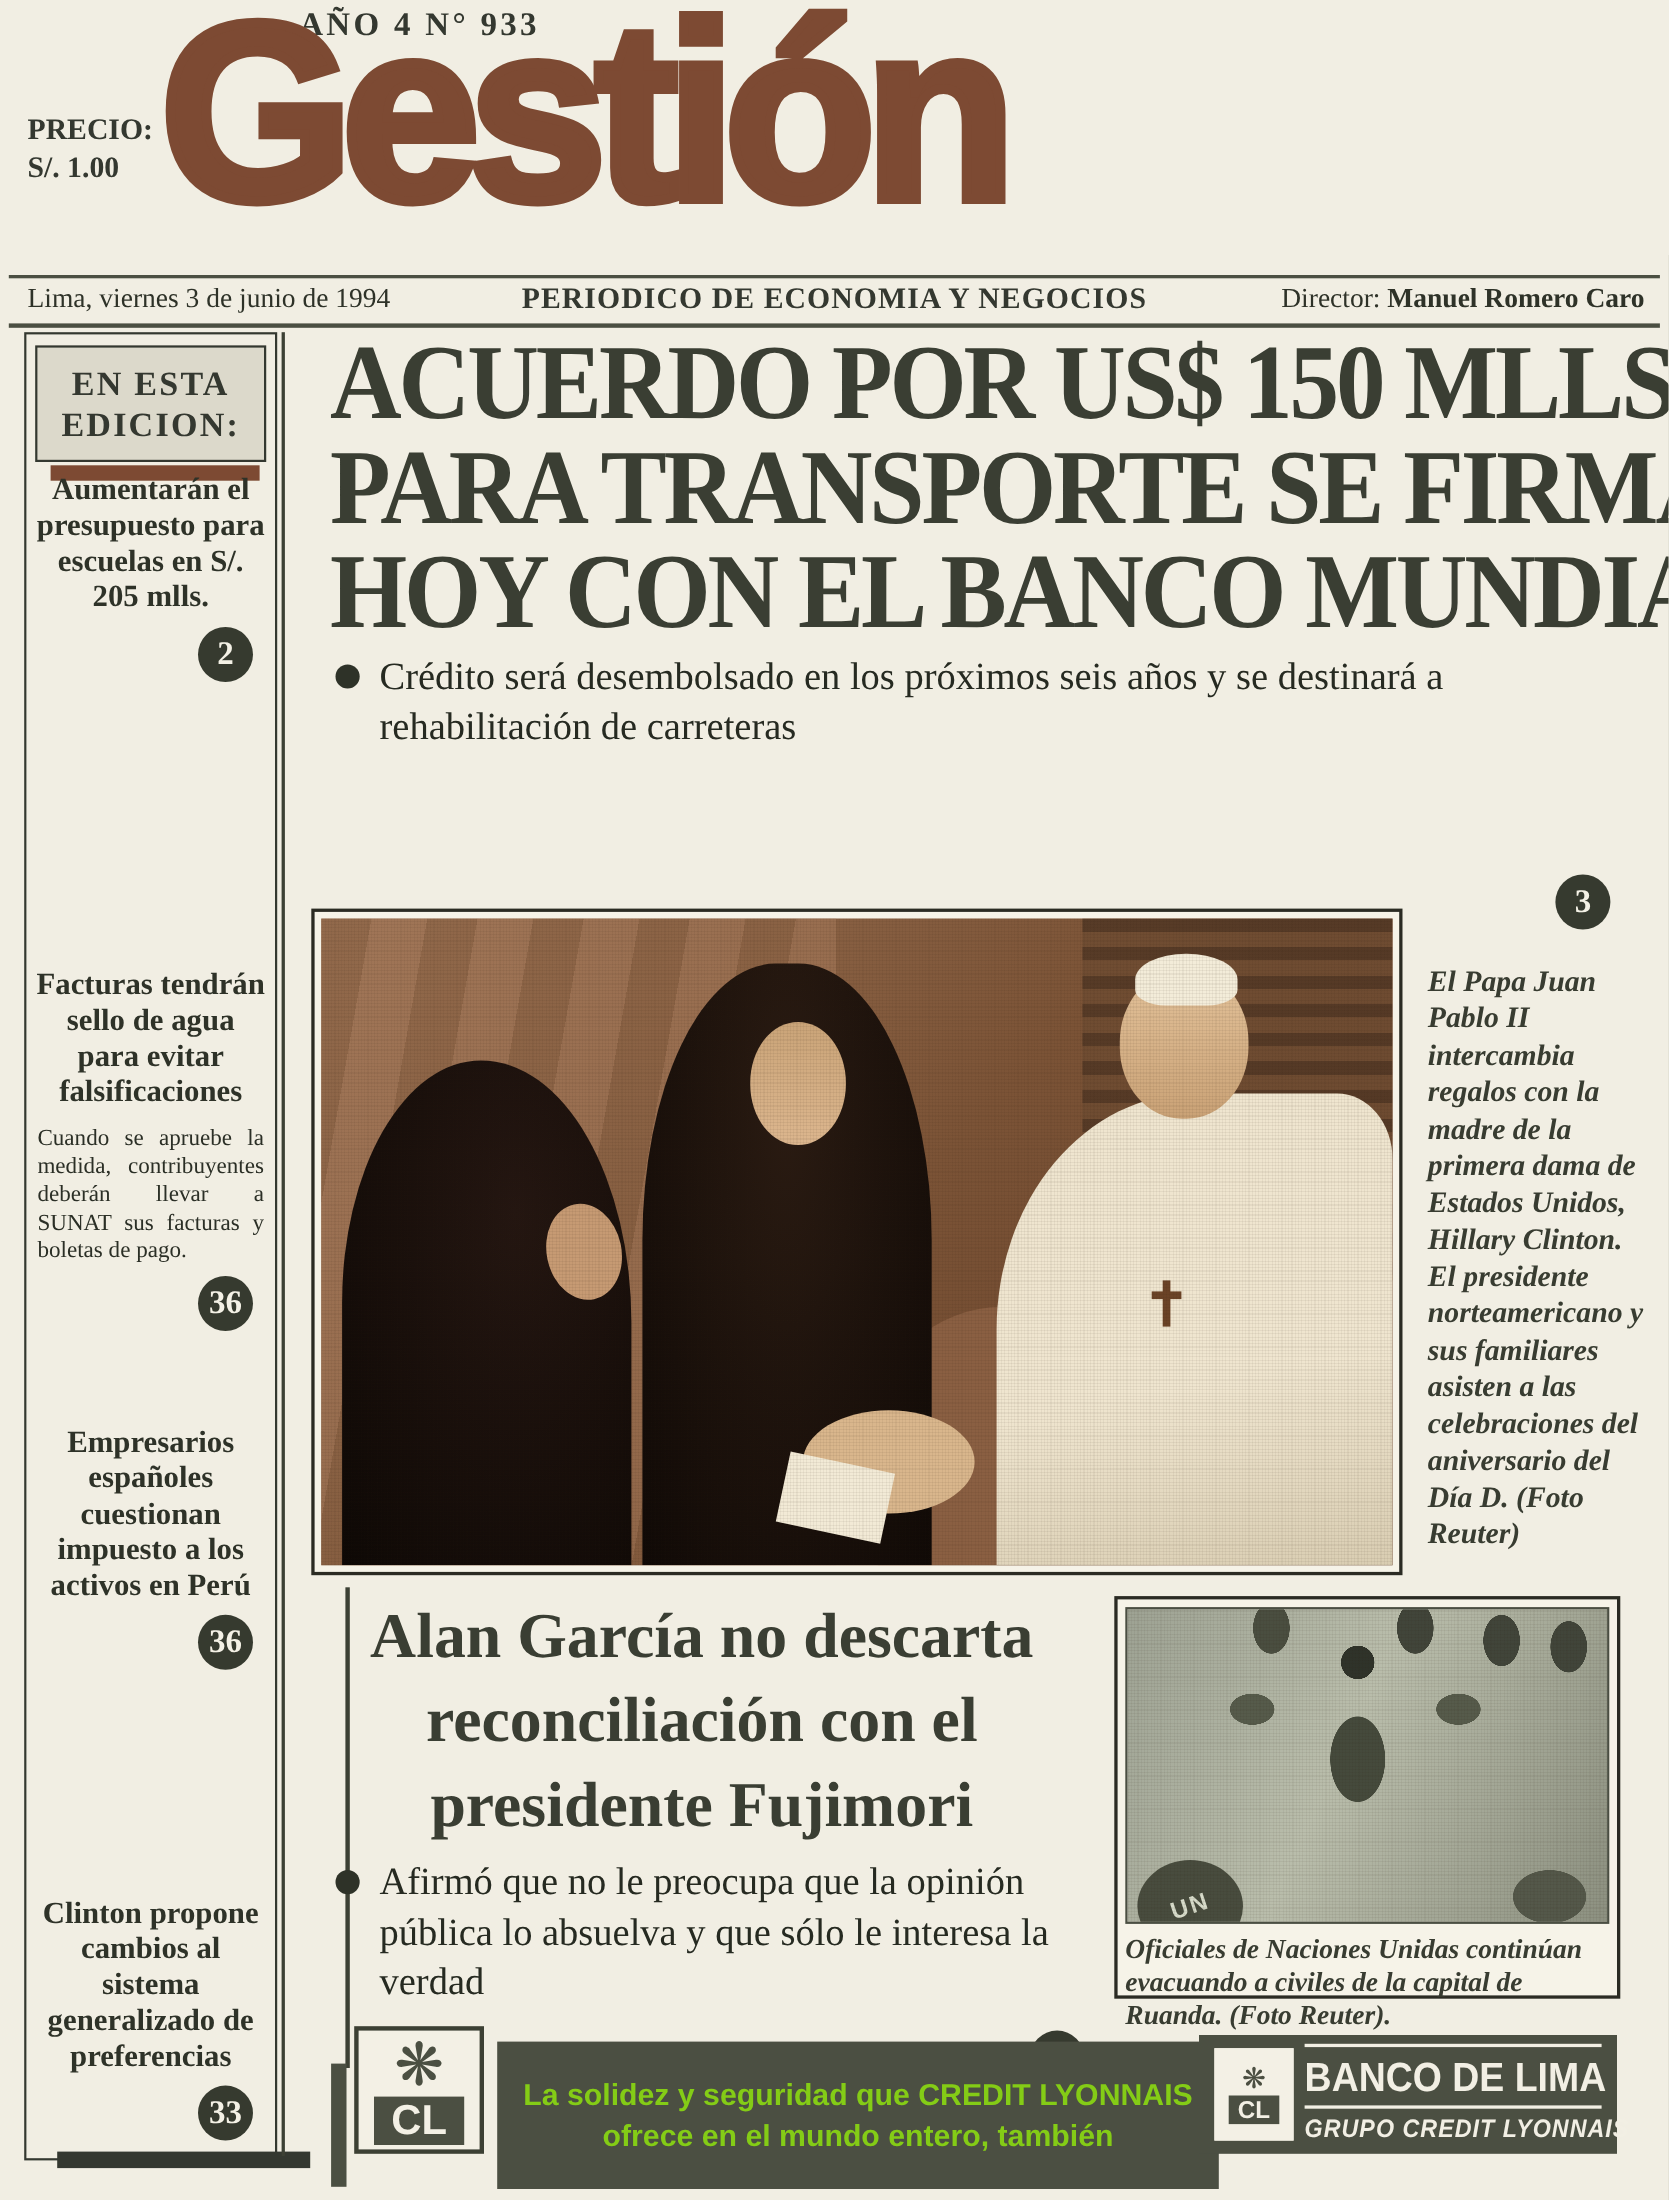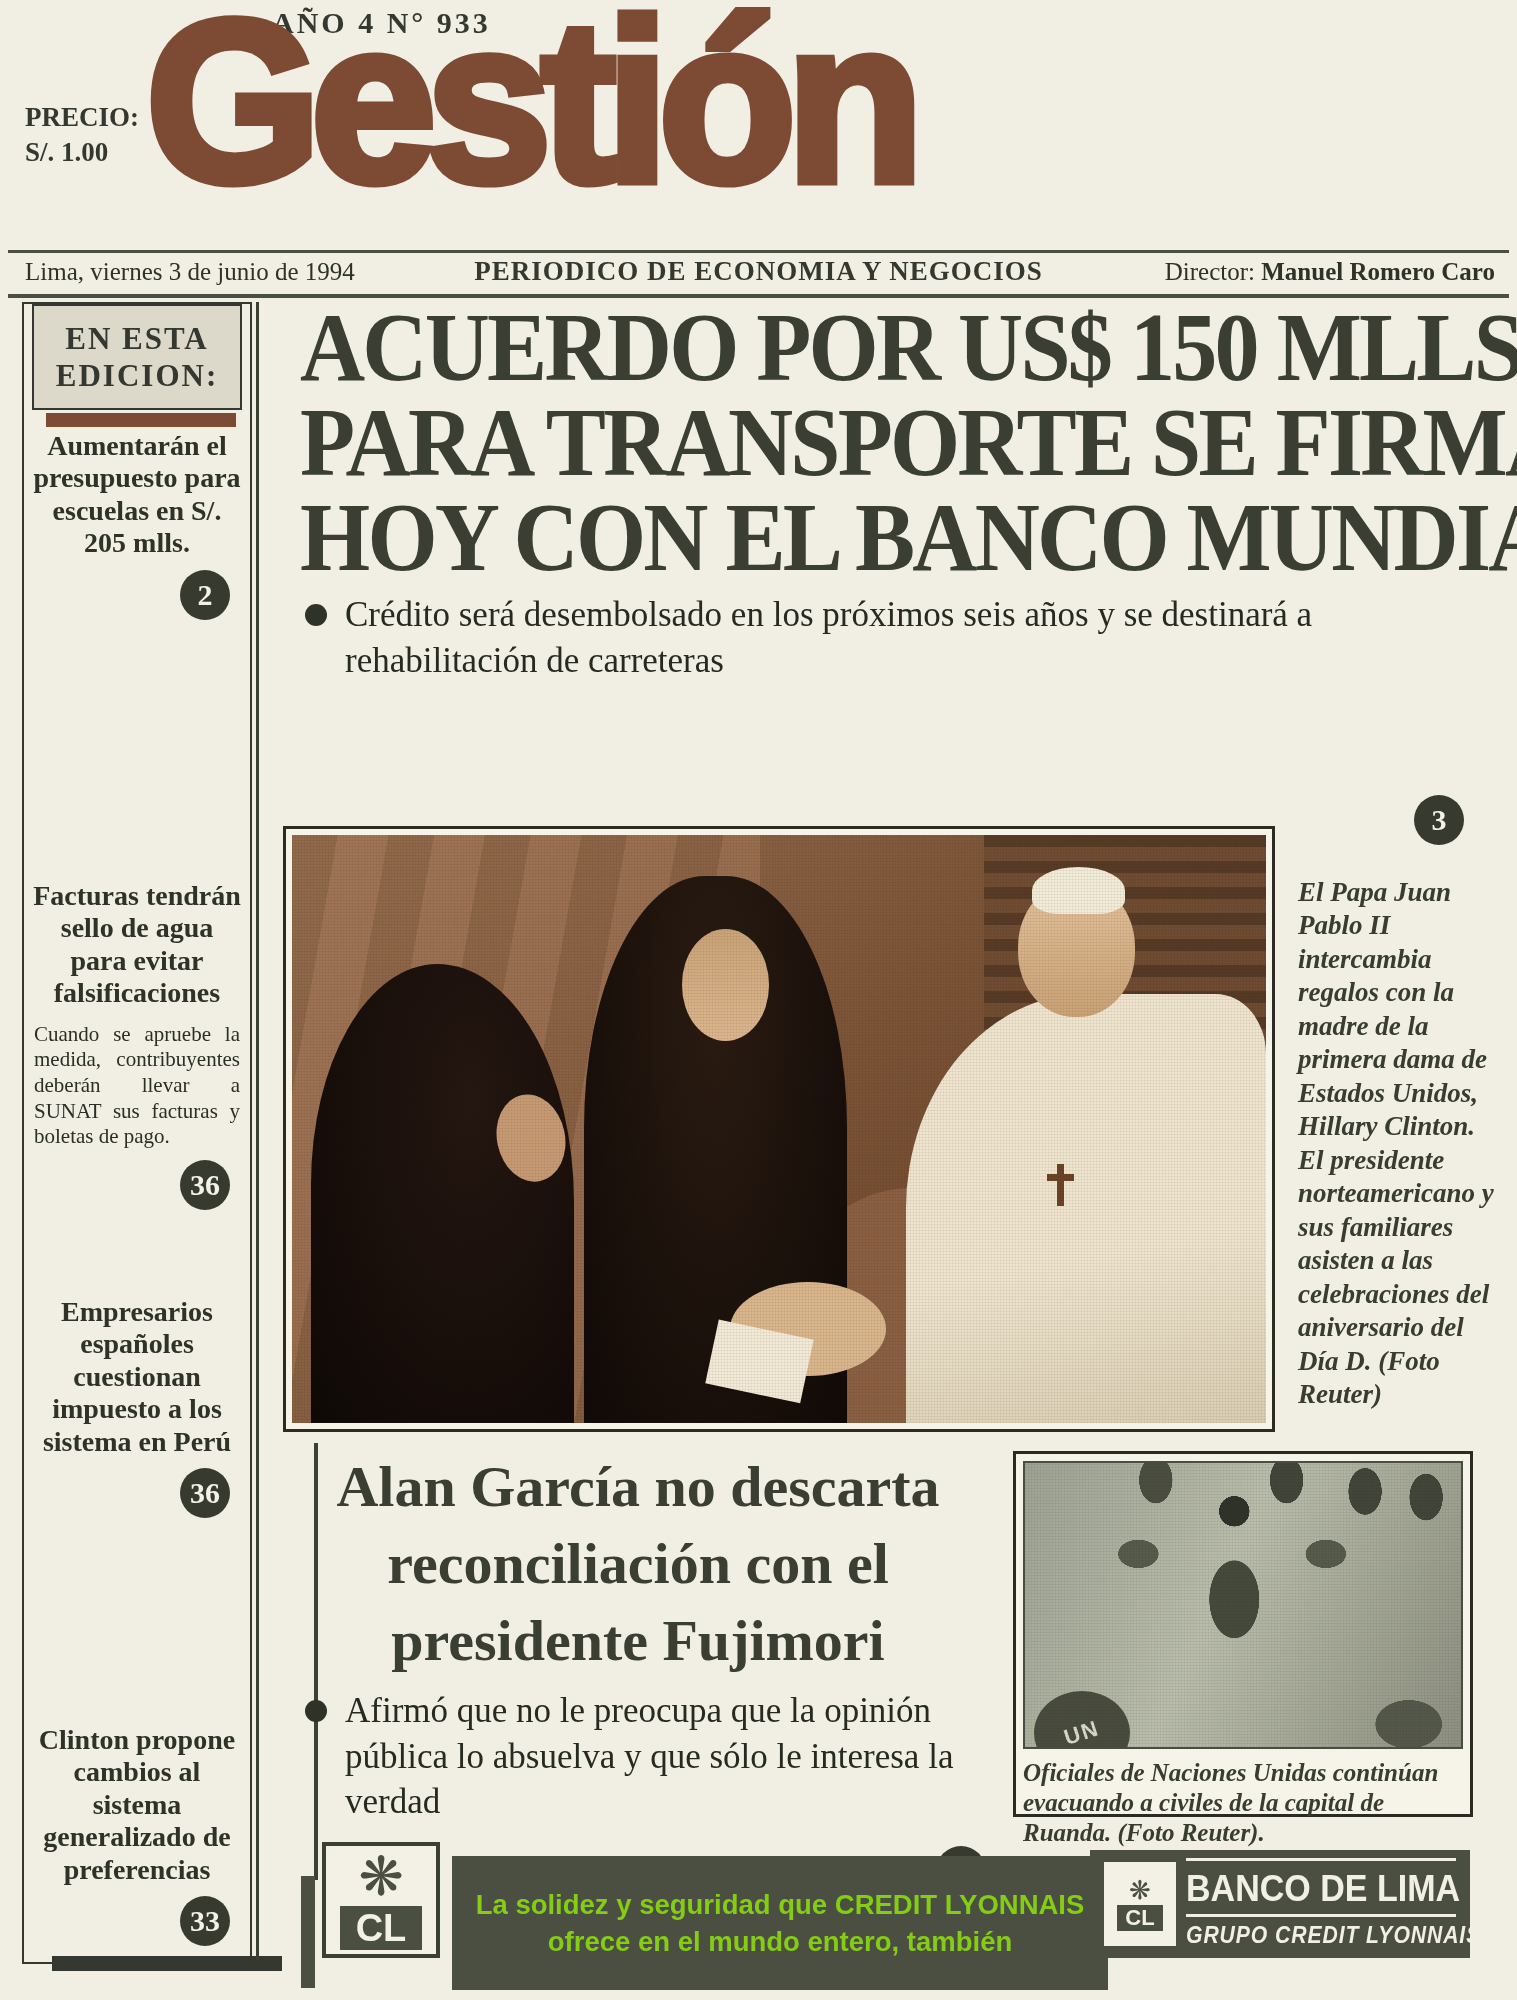--- a/index.html
+++ b/index.html
@@ -22,21 +22,21 @@
   .dl-left{position:absolute;left:25px;top:258px;font-size:25px;}
   .dl-center{position:absolute;left:0;top:256px;width:100%;text-align:center;
              font-weight:bold;font-size:27px;letter-spacing:1px;color:#343830;}
   .dl-right{position:absolute;right:22px;top:258px;font-size:25px;}
   .dl-right b{font-weight:bold;}
 
   
   .sidebar{position:absolute;left:22px;top:302px;width:226px;height:1658px;
            border:2px solid #343830;background:#f1eee3;}
   .sidebar-shadow{position:absolute;left:28px;right:-32px;bottom:-9px;height:15px;background:#343830;}
-  .ed-header{margin:0 8px 0;padding:14px 2px;background:#dcd9cb;border:2px solid #343830;
+  .ed-header{margin:10px 8px 0;padding:14px 2px;background:#dcd9cb;border:2px solid #343830;
              text-align:center;font-weight:bold;font-size:31px;line-height:1.2;
              letter-spacing:2px;color:#343830;}
   .brown-bar{margin:3px 14px 0 22px;height:14px;background:#7d4a33;}
   .sb-item{position:absolute;left:8px;right:8px;}
   .sb-i1{top:126px;} .sb-i2{top:576px;} .sb-i3{top:992px;} .sb-i4{top:1420px;}
   .sb-title{font-weight:bold;font-size:28px;line-height:1.16;text-align:center;color:#2e3228;}
   .sb-body{margin-top:12px;padding:0 2px;font-size:21px;line-height:1.22;text-align:justify;color:#2b2f26;}
   .badge{width:50px;height:50px;border-radius:50%;background:#363a2f;color:#f4f1e6;
          display:flex;align-items:center;justify-content:center;
          font-weight:bold;font-size:30px;font-family:"Liberation Serif",serif;}
@@ -172,21 +172,21 @@
       <div class="badge sb-badge">2</div>
     </div>
 
     <div class="sb-item sb-i2">
       <div class="sb-title">Facturas tendrán sello de agua para evitar falsificaciones</div>
       <div class="sb-body">Cuando se apruebe la medida,  contribuyentes deberán llevar a SUNAT sus facturas y boletas de pago.</div>
       <div class="badge sb-badge">36</div>
     </div>
 
     <div class="sb-item sb-i3">
-      <div class="sb-title">Empresarios españoles cuestionan impuesto a los sistema en Perú</div>
+      <div class="sb-title">Empresarios españoles cuestionan impuesto a los activos en Perú</div>
       <div class="badge sb-badge">36</div>
     </div>
 
     <div class="sb-item sb-i4">
       <div class="sb-title">Clinton propone cambios al sistema generalizado de preferencias</div>
       <div class="badge sb-badge">33</div>
     </div>
 
     <div class="sidebar-shadow"></div>
   </div>

